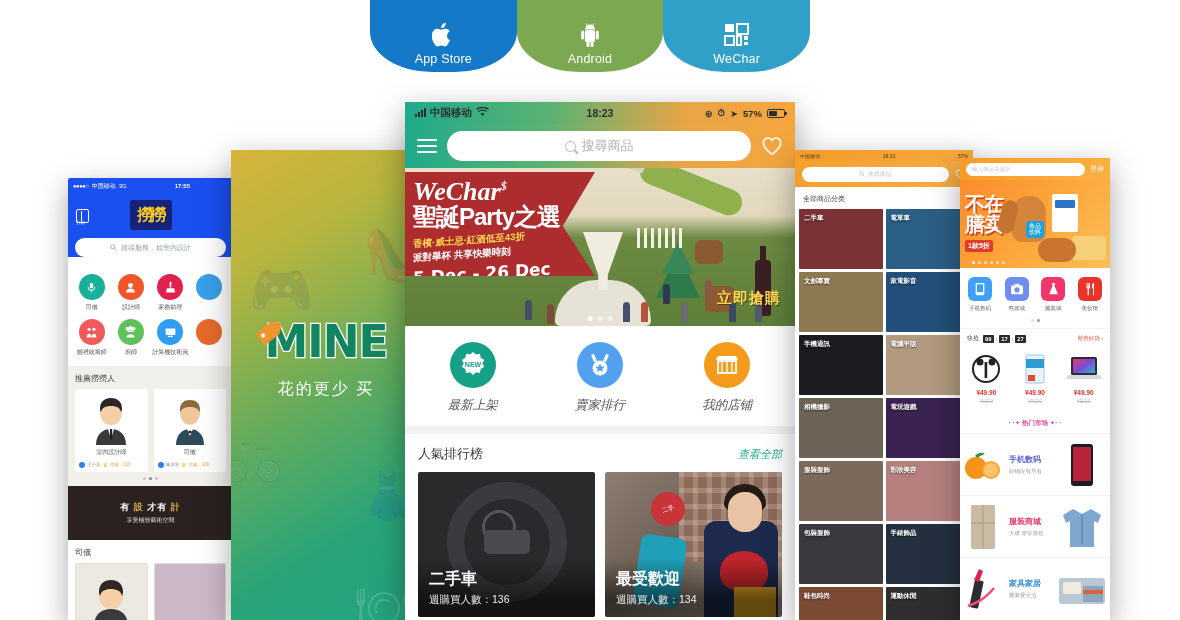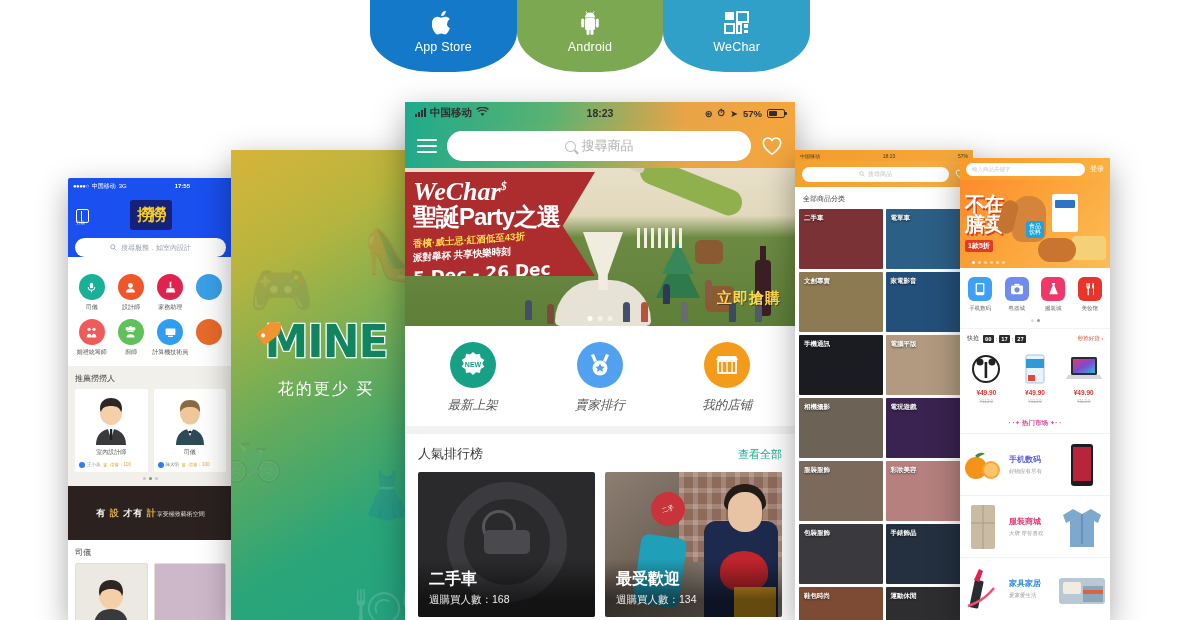--- a/index.html
+++ b/index.html
@@ -9,21 +9,21 @@
     font-family: "Liberation Sans", "DejaVu Sans", sans-serif;
     overflow: hidden;
   }
   #stage { position: relative; width: 1180px; height: 620px; background: #fff; }
 
   
   .dl-tabs { position: absolute; left: 370px; top: 0; width: 440px; height: 72px; display: flex; }
   .dl-tab {
     flex: 1; position: relative; height: 72px;
     display: flex; flex-direction: column; align-items: center; justify-content: flex-start;
-    padding-top: 8px;
+    padding-top: 20px;
     border-bottom-left-radius: 62px 40px;
     border-bottom-right-radius: 62px 40px;
   }
   .dl-tab .dl-ico { height: 30px; display: flex; align-items: center; justify-content: center; }
   .dl-tab .dl-label { color: #fff; font-size: 12.5px; margin-top: 2px; letter-spacing: .2px; }
   .tab-ios { background: #1379c8; z-index: 3; }
   .tab-android { background: #7ba851; z-index: 2; }
   .tab-wechat { background: #31a0c8; z-index: 1; }
 
   
@@ -57,21 +57,21 @@
   .bl-card { flex:1; background:#fff; border-radius:2px; padding:4px; }
   .bl-avatar { height: 52px; display:flex; align-items:flex-end; justify-content:center; }
   .bl-cname { font-size:6px; text-align:center; color:#555; margin:3px 0 4px; }
   .bl-meta { display:flex; align-items:center; gap:2px; font-size:4.5px; color:#888; }
   .bl-bluedot { width:6px;height:6px;border-radius:50%;background:#2f7df6; }
   .bl-crown { color:#f5b93c; font-size:6px; }
   .bl-rep { color:#e8a33a; }
   .bl-dotsrow { display:flex; justify-content:center; gap:3px; padding:5px 0 3px; }
   .bl-dotsrow i { width:3px;height:3px;border-radius:50%;background:#c9c7c1;display:block; }
   .bl-dotsrow i.on { background:#8b8983; }
-  .bl-promo { height: 54px; background:#2b2220; position:relative; overflow:hidden; display:flex; flex-direction:row; align-items:center; justify-content:center; }
+  .bl-promo { height: 54px; background:#2b2220; position:relative; overflow:hidden; display:flex; flex-direction:column; align-items:center; justify-content:center; }
   .bl-promo-1 { font-size:9px; color:#fff; font-weight:bold; letter-spacing:1px; }
   .bl-promo-1 em { color:#e0b048; font-style:normal; }
   .bl-promo-2 { font-size:6px; color:#ddd; margin-top:2px; }
   .bl-sect2 { background:#fff; padding:7px; }
   .bl-sect2-t { font-size:8px; color:#444; margin-bottom:5px; }
   .bl-row2 { display:flex; gap:6px; }
   .bl-box { flex:1; height:64px; background:#ece9e2; border:1px solid #e2ded5; border-radius:2px; display:flex; align-items:flex-end; justify-content:center; overflow:hidden; }
 
   
   #phone-mine { left: 231px; top: 150px; width: 190px; height: 470px; }
@@ -135,21 +135,21 @@
   .mn-dots{position:absolute;left:50%;transform:translateX(-50%);bottom:5px;display:flex;gap:5px;}
   .mn-dots i{width:5px;height:5px;border-radius:50%;background:rgba(255,255,255,.55);display:block;}
   .mn-dots i.on{background:#fff;}
   .mn-quick { display:flex; background:#fff; padding:16px 4px 12px; }
   .mn-q { flex:1; display:flex; flex-direction:column; align-items:center; gap:9px; }
   .mn-qc { width:46px; height:46px; border-radius:50%; display:flex; align-items:center; justify-content:center; color:#fff; }
   .mn-q span { font-size:12.5px; color:#555;font-style:italic; }
   .mn-sep { height:8px; background:#f2f2f2; }
   .mn-secthead { display:flex; align-items:center; padding:11px 13px 9px; }
   .mn-secthead .t { font-size:13px; color:#333; }
-  .mn-secthead .a { margin-left:auto; font-size:11px; color:#1faa8c; }
+  .mn-secthead .a { margin-left:auto; font-size:11px; color:#1faa8c;font-style:italic; }
   .mn-prods { display:flex; gap:10px; padding:0 13px 14px; }
   .mn-prod { flex:1; height:145px; border-radius:2px; position:relative; overflow:hidden; }
   .mn-prod .ov { position:absolute; left:0; right:0; bottom:0; padding:10px 11px; background:linear-gradient(180deg,rgba(0,0,0,0) 0%,rgba(0,0,0,.55) 70%); }
   .mn-prod .pn { font-size:16px; font-weight:bold; color:#fff; }
   .mn-prod .ps { font-size:10.5px; color:#eee; margin-top:3px; }
   .car-img { position:absolute; inset:0; background:#2a2a2c; }
   .car-wheel{position:absolute;left:50%;top:48%;transform:translate(-50%,-50%);width:120px;height:120px;border-radius:50%;border:17px solid #3b3b3f;}
   .car-hub{position:absolute;left:50%;top:48%;transform:translate(-50%,-50%);width:46px;height:24px;background:#4a4a4e;border-radius:5px;}
   .car-dial{position:absolute;left:36%;top:26%;width:34px;height:34px;border-radius:50%;border:3px solid #55555a;}
   .fas-img { position:absolute; inset:0; background: linear-gradient(140deg,#8d7f72 0%,#6f6257 42%,#b9aa9a 100%); }
@@ -572,21 +572,21 @@
 
     <div class="mn-prods">
       <div class="mn-prod">
         <div class="car-img">
           <div class="car-dial"></div>
           <div class="car-wheel"></div>
           <div class="car-hub"></div>
         </div>
         <div class="ov">
           <div class="pn">二手車</div>
-          <div class="ps">週購買人數：168</div>
+          <div class="ps">週購買人數：136</div>
         </div>
       </div>
       <div class="mn-prod">
         <div class="fas-img">
           <div class="fas-bld"></div>
             <div class="fas-win"></div>
           <div class="fas-cyan"></div>
           <div class="fas-dress"></div>
             <div class="fas-red"></div>
             <div class="fas-yel"></div>

